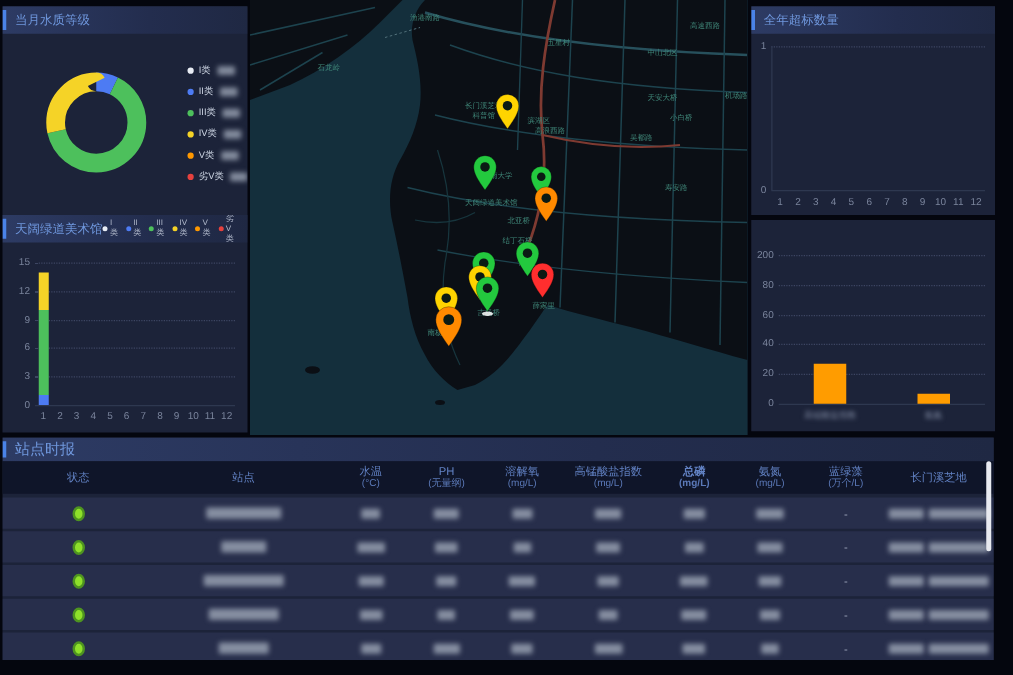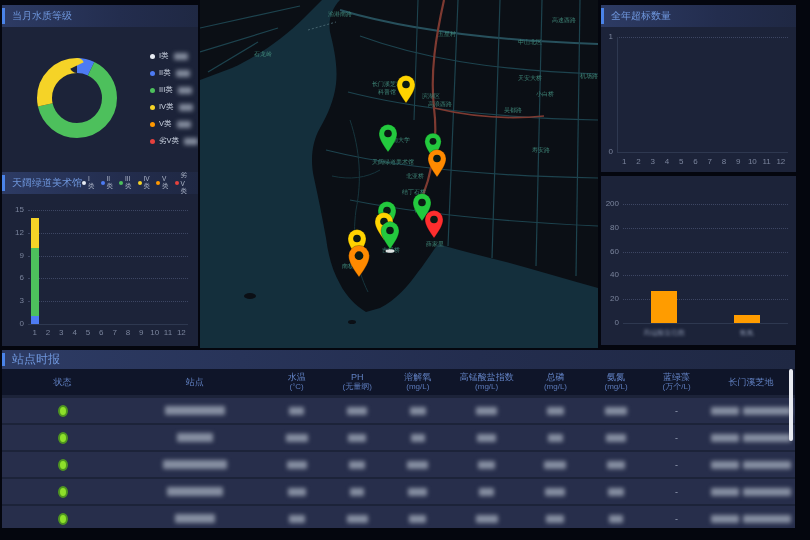--- a/index.html
+++ b/index.html
@@ -318,21 +318,21 @@
         <span class="unit">(无量纲)</span>
       </div>
       <div class="t-col" style="flex: 1.1 1 0%;">
         <span>溶解氧</span>
         <span class="unit">(mg/L)</span>
       </div>
       <div class="t-col" style="flex: 1.4 1 0%;">
         <span>高锰酸盐指数</span>
         <span class="unit">(mg/L)</span>
       </div>
-      <div class="t-col" style="flex: 1.1 1 0%;">
+      <div class="t-col" style="flex: 1.1 1 0%; font-weight: bold;">
         <span>总磷</span>
         <span class="unit">(mg/L)</span>
       </div>
       <div class="t-col" style="flex: 1.1 1 0%;">
         <span>氨氮</span>
         <span class="unit">(mg/L)</span>
       </div>
       <div class="t-col" style="flex: 1.1 1 0%;">
         <span>蓝绿藻</span>
         <span class="unit">(万个/L)</span>

